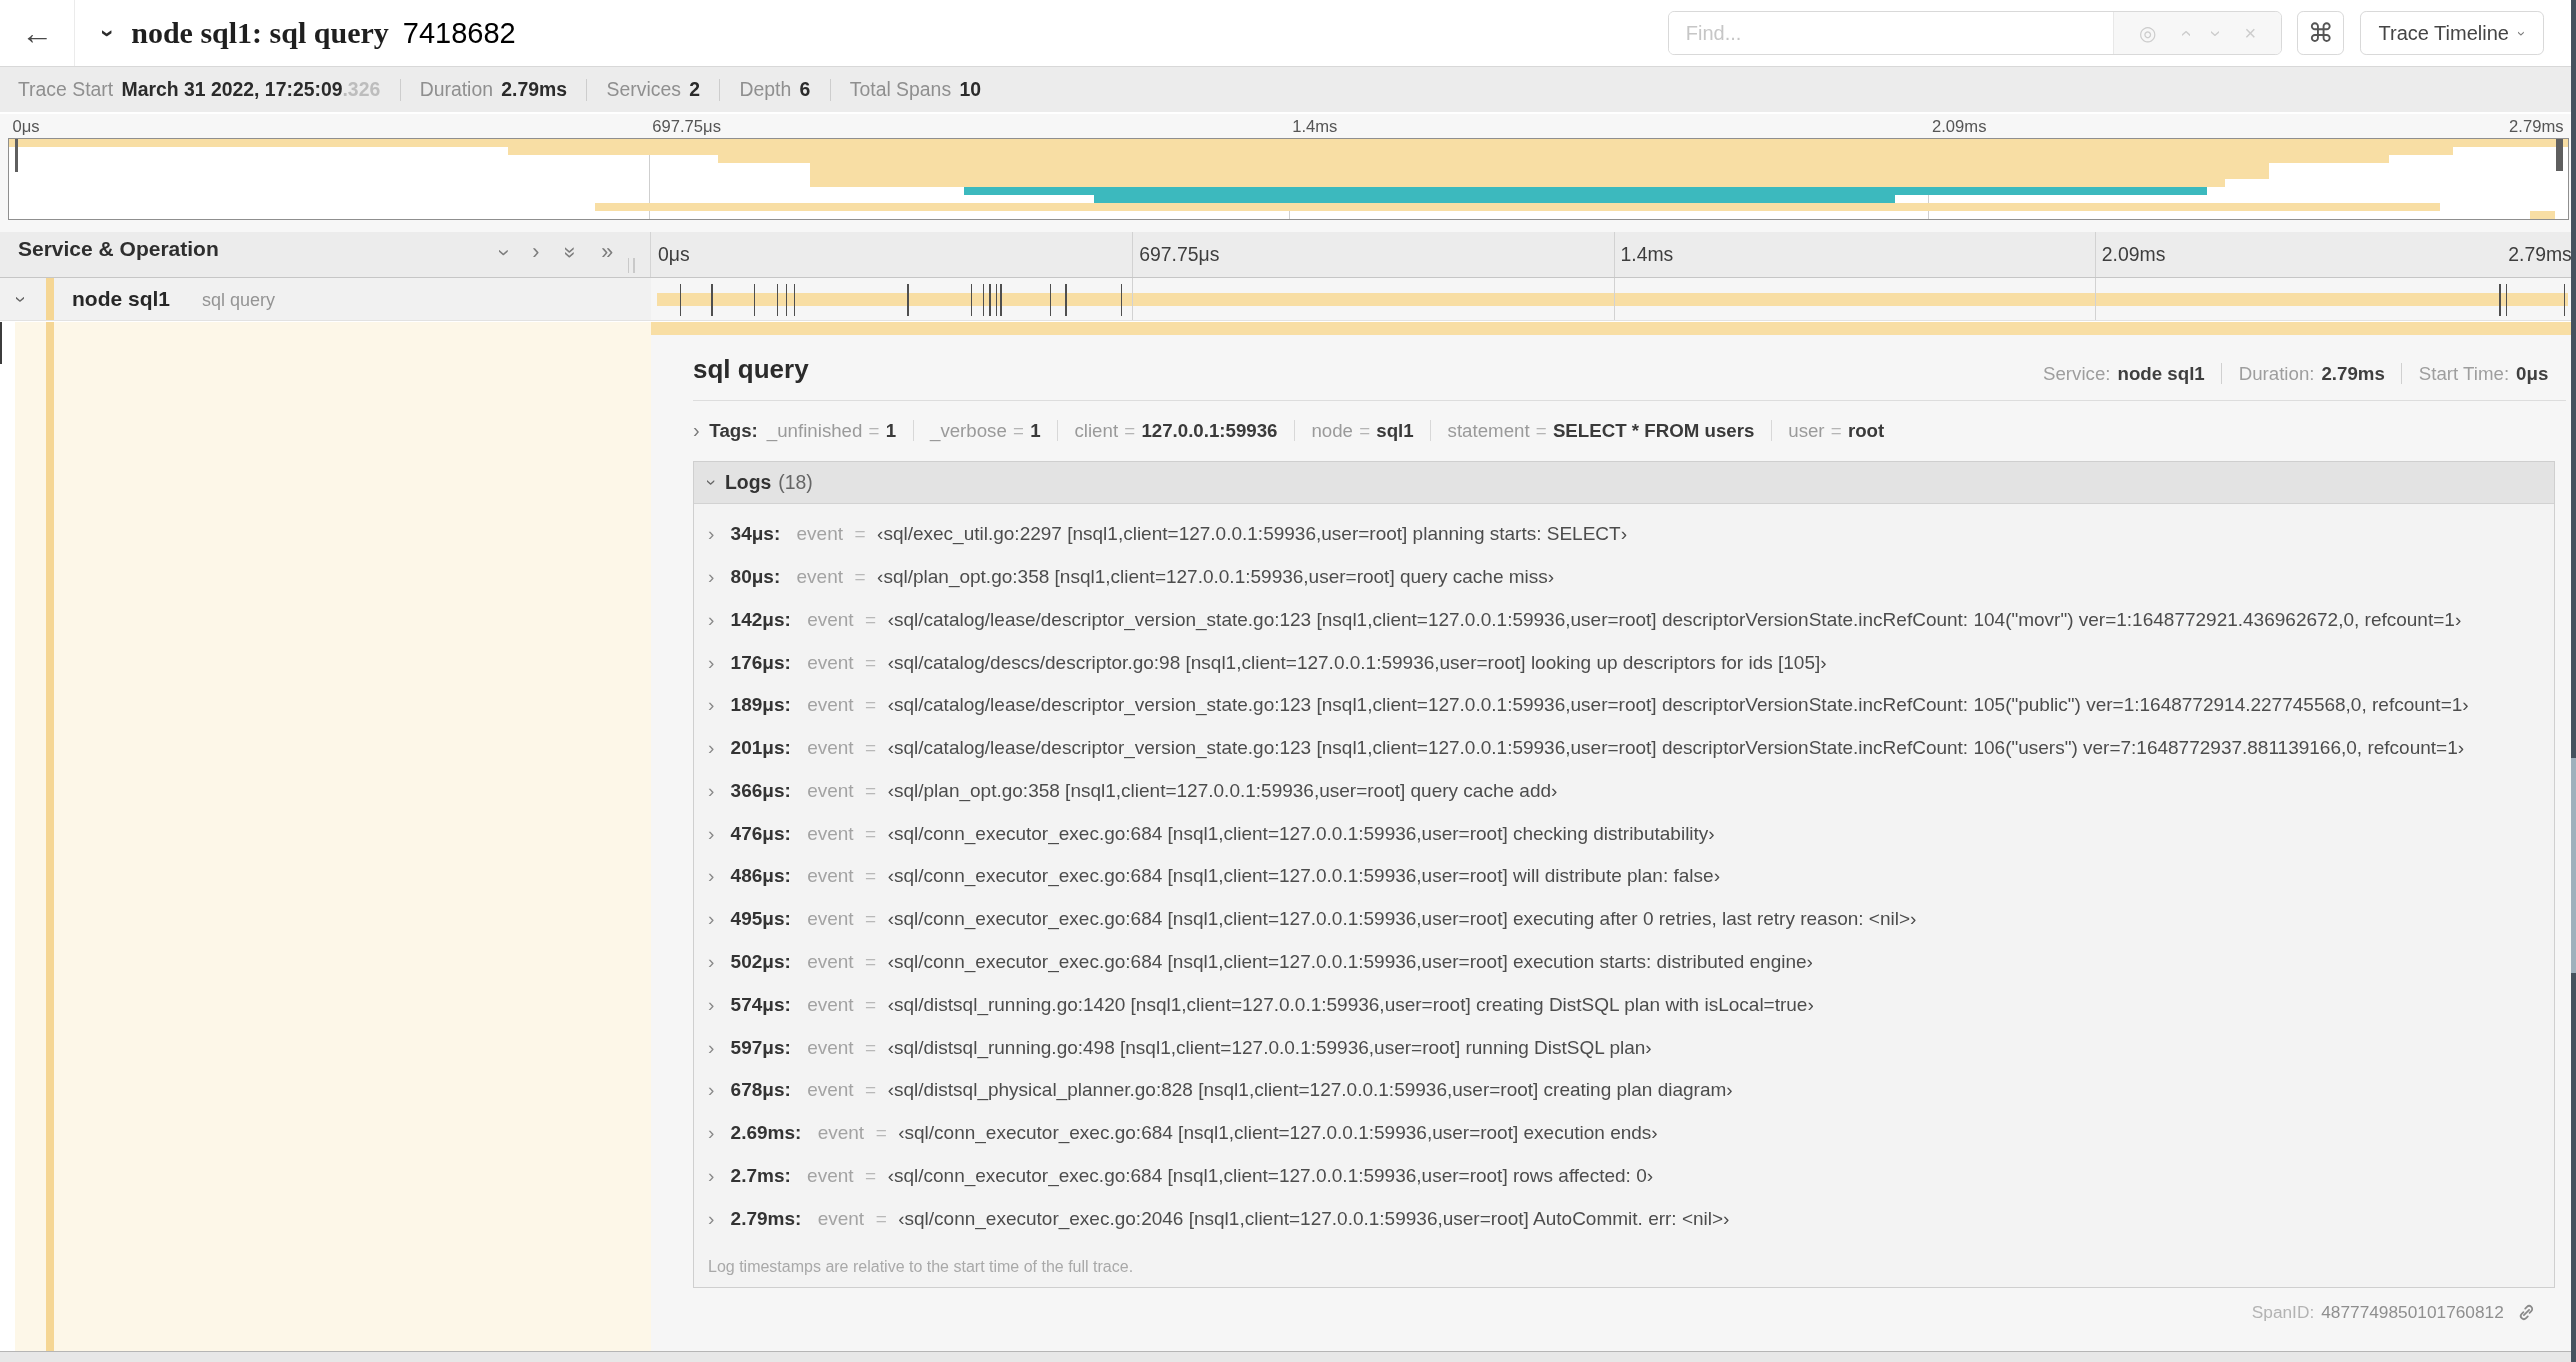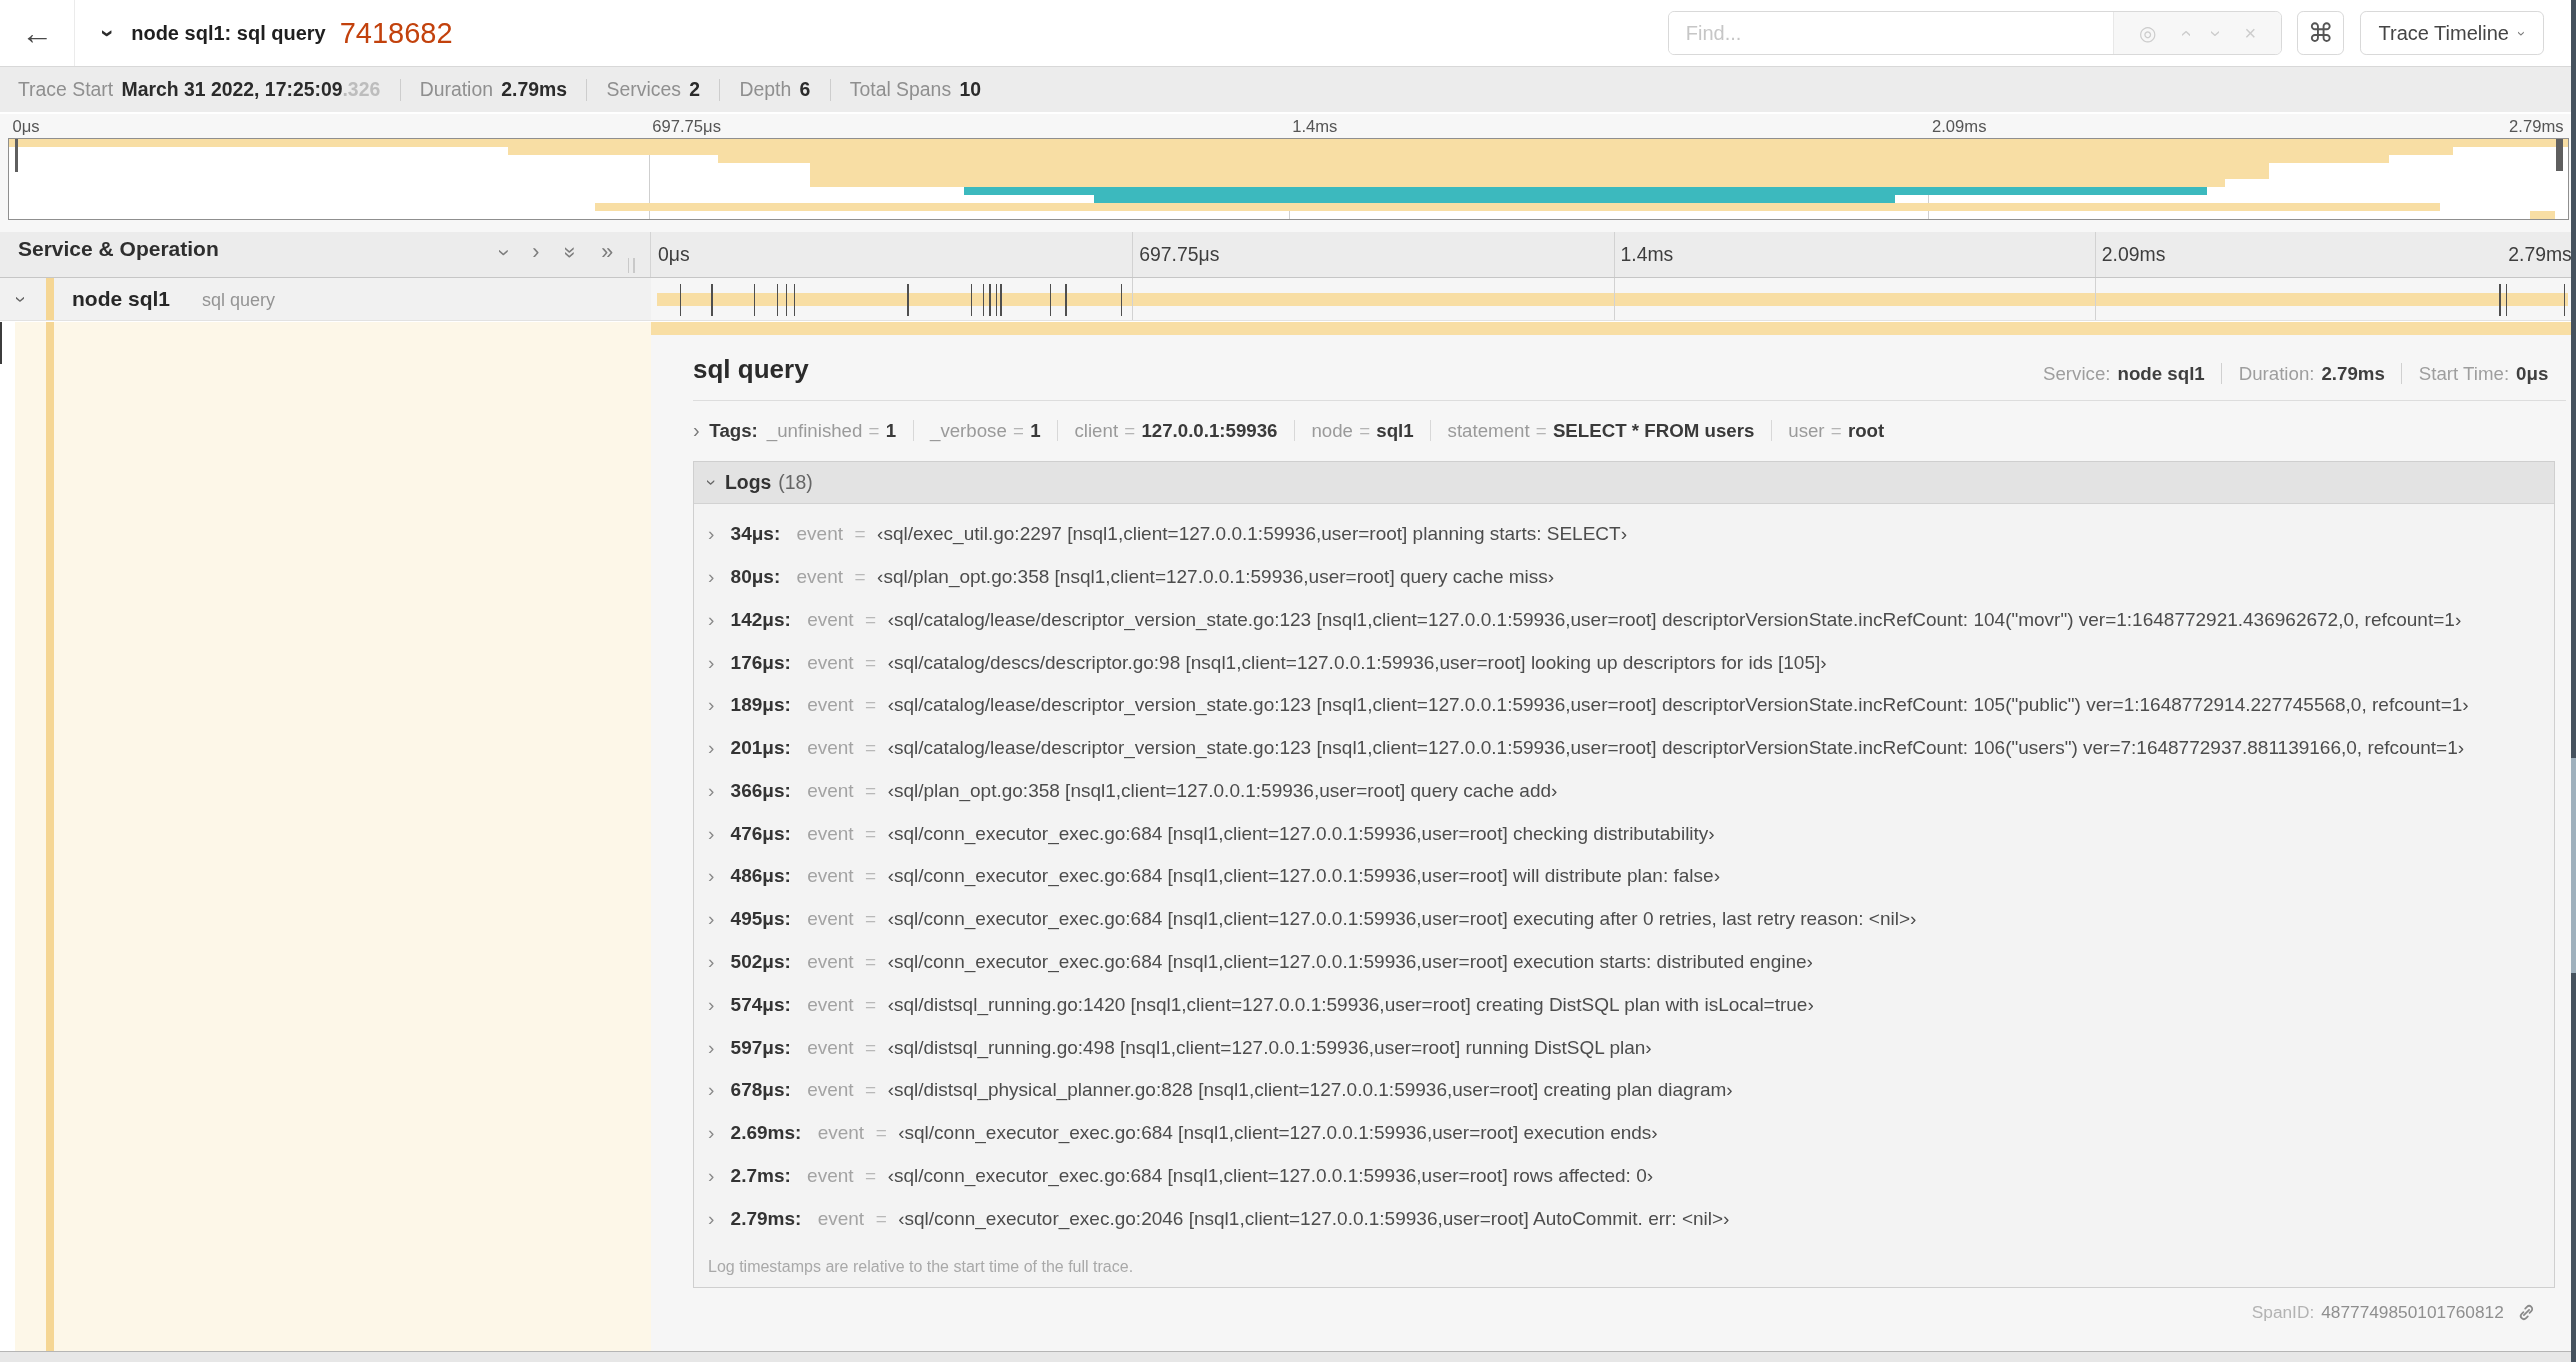--- a/index.html
+++ b/index.html
@@ -9,22 +9,22 @@
     font-family:"Liberation Sans", sans-serif; color:#333;
   }
   .rot90 { display:inline-block; transform:rotate(90deg); }
   .rotm90 { display:inline-block; transform:rotate(-90deg); }
 
   
   .topnav { position:absolute; top:0; left:0; right:0; height:66px; background:#fff; display:flex; align-items:center; }
   .back-cell { width:75px; height:66px; display:flex; align-items:center; justify-content:center;
     border-right:0.7px solid #ebebeb; font-size:32px; color:#4a4a4a; cursor:pointer; }
   .title-chev { margin-left:29px; font-size:23.5px; color:#2d2d2d; font-weight:700; }
-  .page-title { margin-left:19.4px; font-size:20px; font-weight:700; color:#1f1f1f; white-space:nowrap; }
-  .trace-id { margin-left:14px; font-size:29px; color:#c2410c; font-weight:400; }
+  .page-title { margin-left:19.4px; font-size:30px; font-weight:700; color:#1f1f1f; white-space:nowrap;font-family:Liberation Serif, serif; }
+  .trace-id { margin-left:14px; font-size:29px; color:#000000; font-weight:400; }
   .nav-right { position:absolute; right:32px; top:11px; height:44px; display:flex; align-items:center; gap:15.2px; }
   .find-group { display:flex; width:614px; height:44px; border:0.7px solid #d9d9d9; border-radius:6.2px; overflow:hidden; background:#fff; }
   .find-input { flex:1; border:none; outline:none; padding:0 16.6px; font-size:20px; color:#333; font-family:"Liberation Sans",sans-serif; }
   .find-input::placeholder { color:#c6c6c6; }
   .find-icons { width:168px; background:#f7f7f7; border-left:0.7px solid #e8e8e8; display:flex; align-items:center; justify-content:space-evenly; color:#cccccc; font-size:20px; }
   .find-icons span { cursor:pointer; }
   .kbd-btn { width:47px; height:44px; border:0.7px solid #d9d9d9; border-radius:6.2px; background:#fff; display:flex; align-items:center; justify-content:center; font-size:26px; color:#555; cursor:pointer; }
   .view-btn { height:44px; border:0.7px solid #d9d9d9; border-radius:6.2px; background:#fff; padding:0 18px; display:flex; align-items:center; gap:11px; font-size:20px; color:#454545; cursor:pointer; white-space:nowrap; }
   .view-btn .vchev { font-size:15.2px; color:#7a7a7a; }
 

